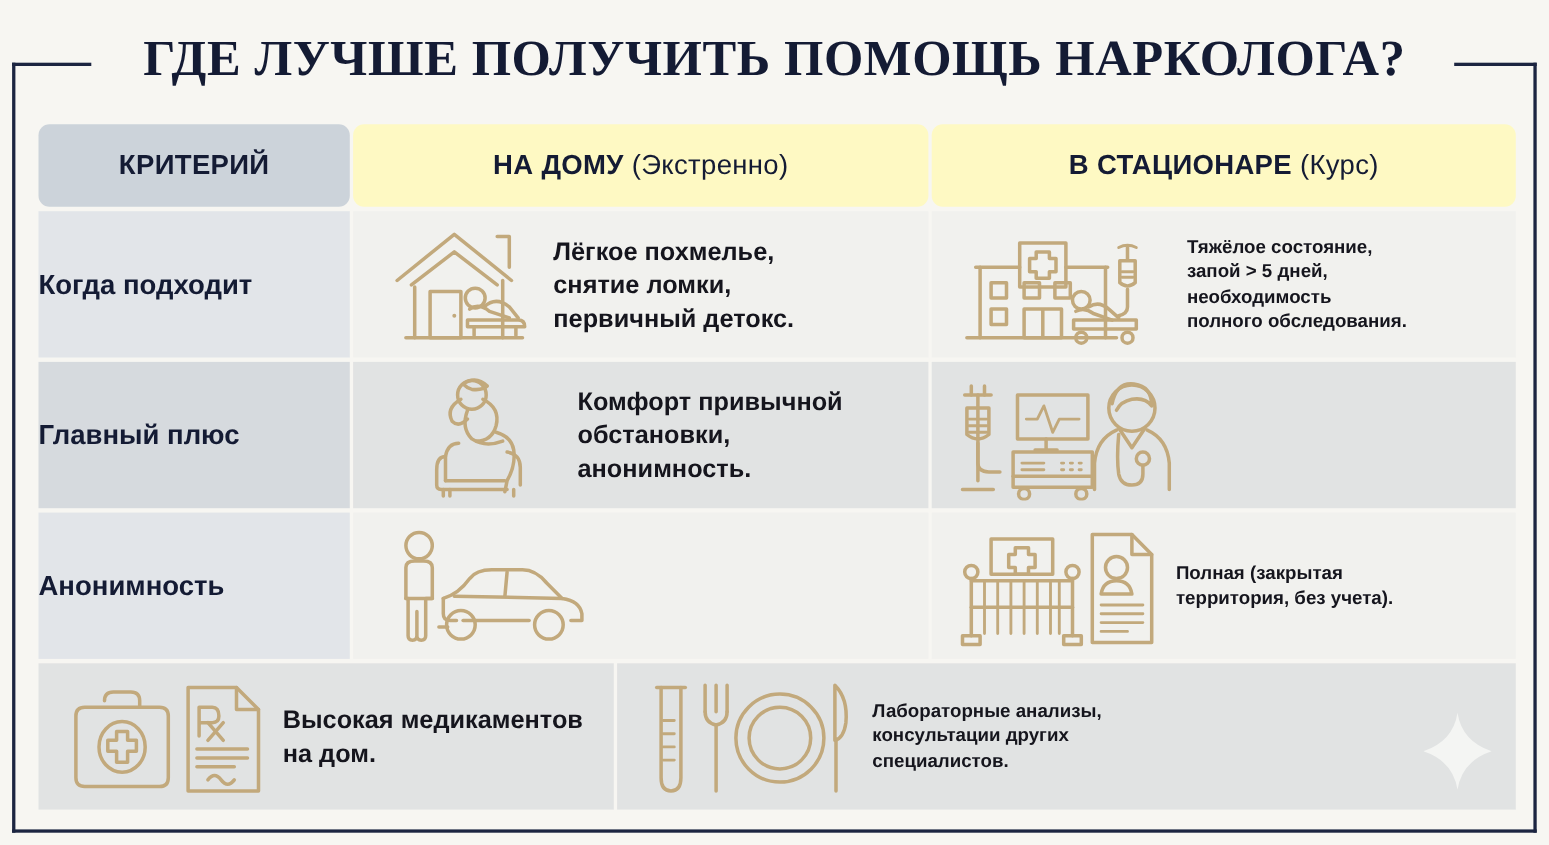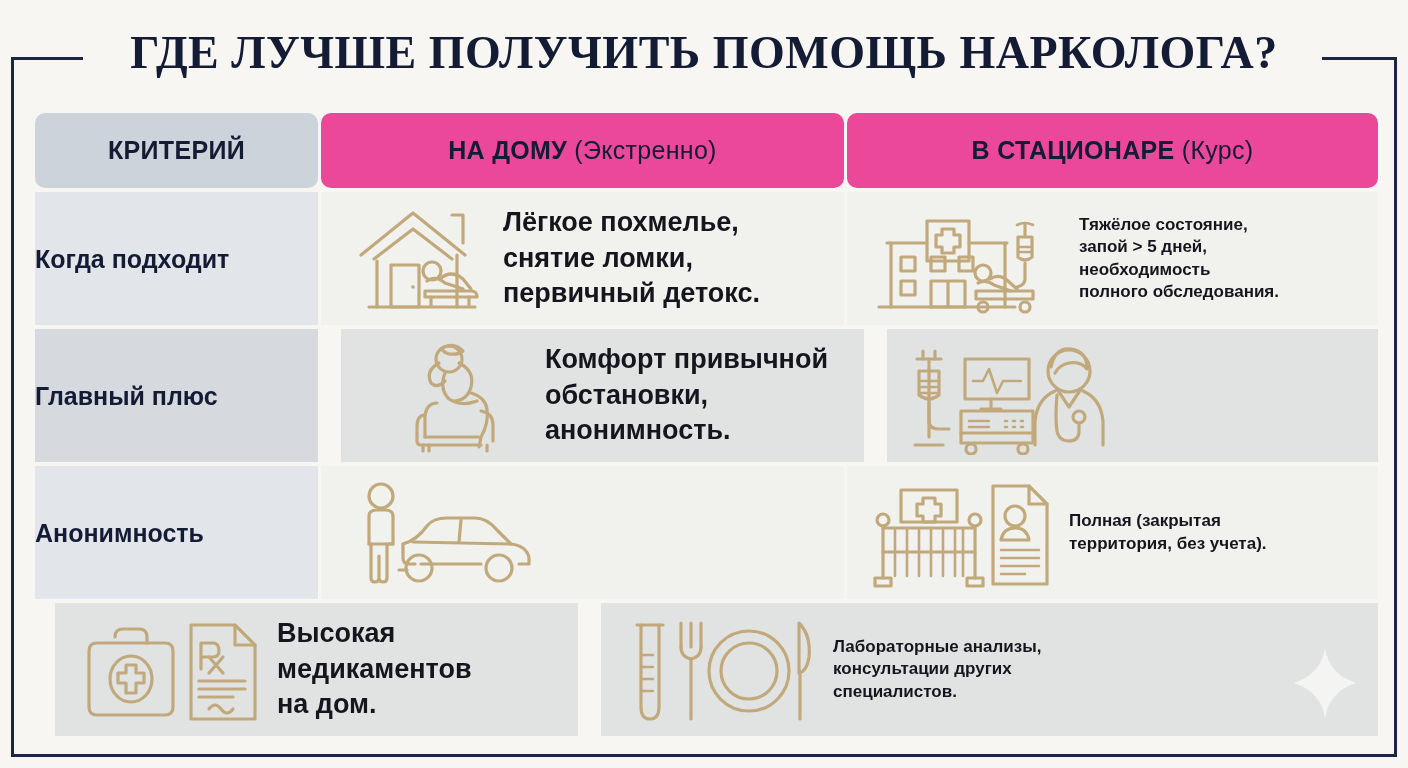--- a/index.html
+++ b/index.html
@@ -50,26 +50,26 @@
   .row.header-row { height: 75px; }
   .row.data-row  { height: 133px; }
 
   .cell-crit { width: 283px; display: flex; align-items: center; }
   .cell-col  { flex: 1 1 0; display: flex; align-items: center; }
   .cell-col.home { width: 523px; flex: 0 0 523px; }
   .cell-col.hosp { flex: 1 1 auto; }
 
   
   .header-row .cell-crit { background: #ccd3da; }
-  .header-row .cell-col  { background: #ec4899; }
+  .header-row .cell-col  { background: #fef9c3; }
 
   .data-row.odd  .cell-crit { background: #e2e5e9; }
   .data-row.odd  .cell-col  { background: #f1f1ee; }
   .data-row.even .cell-crit { background: #d6dade; }
-  .data-row.even .cell-col  { background: #e1e3e3; margin-left: 20px; }
+  .data-row.even .cell-col  { background: #e1e3e3; }
 
   .header-row .cell-crit,
   .header-row .cell-col { justify-content: center; border-radius: 10px; }
 
   
   .hdr-text {
     font-size: 25px; font-weight: bold; color: #141b34;
     letter-spacing: 0.3px; white-space: nowrap;
   }
   .hdr-text .light { font-weight: normal; }
@@ -81,21 +81,21 @@
 
   .cell-inner {
     display: flex; align-items: center; width: 100%;
     padding-left: 18px; column-gap: 14px;
   }
   .icon-wrap {
     flex: 0 0 auto;
     display: flex; align-items: center; justify-content: center;
   }
   .desc {
-    font-size: 27px; font-weight: bold; color: #15151d;
+    font-size: 23px; font-weight: bold; color: #15151d;
     line-height: 1.32; white-space: pre-line;
   }
   .hosp .desc { font-size: 17px; }
 
   
   svg { display: block; }
   .ln {
     fill: none; stroke: #c2a97c; stroke-width: 3.2;
     stroke-linecap: round; stroke-linejoin: round;
   }

